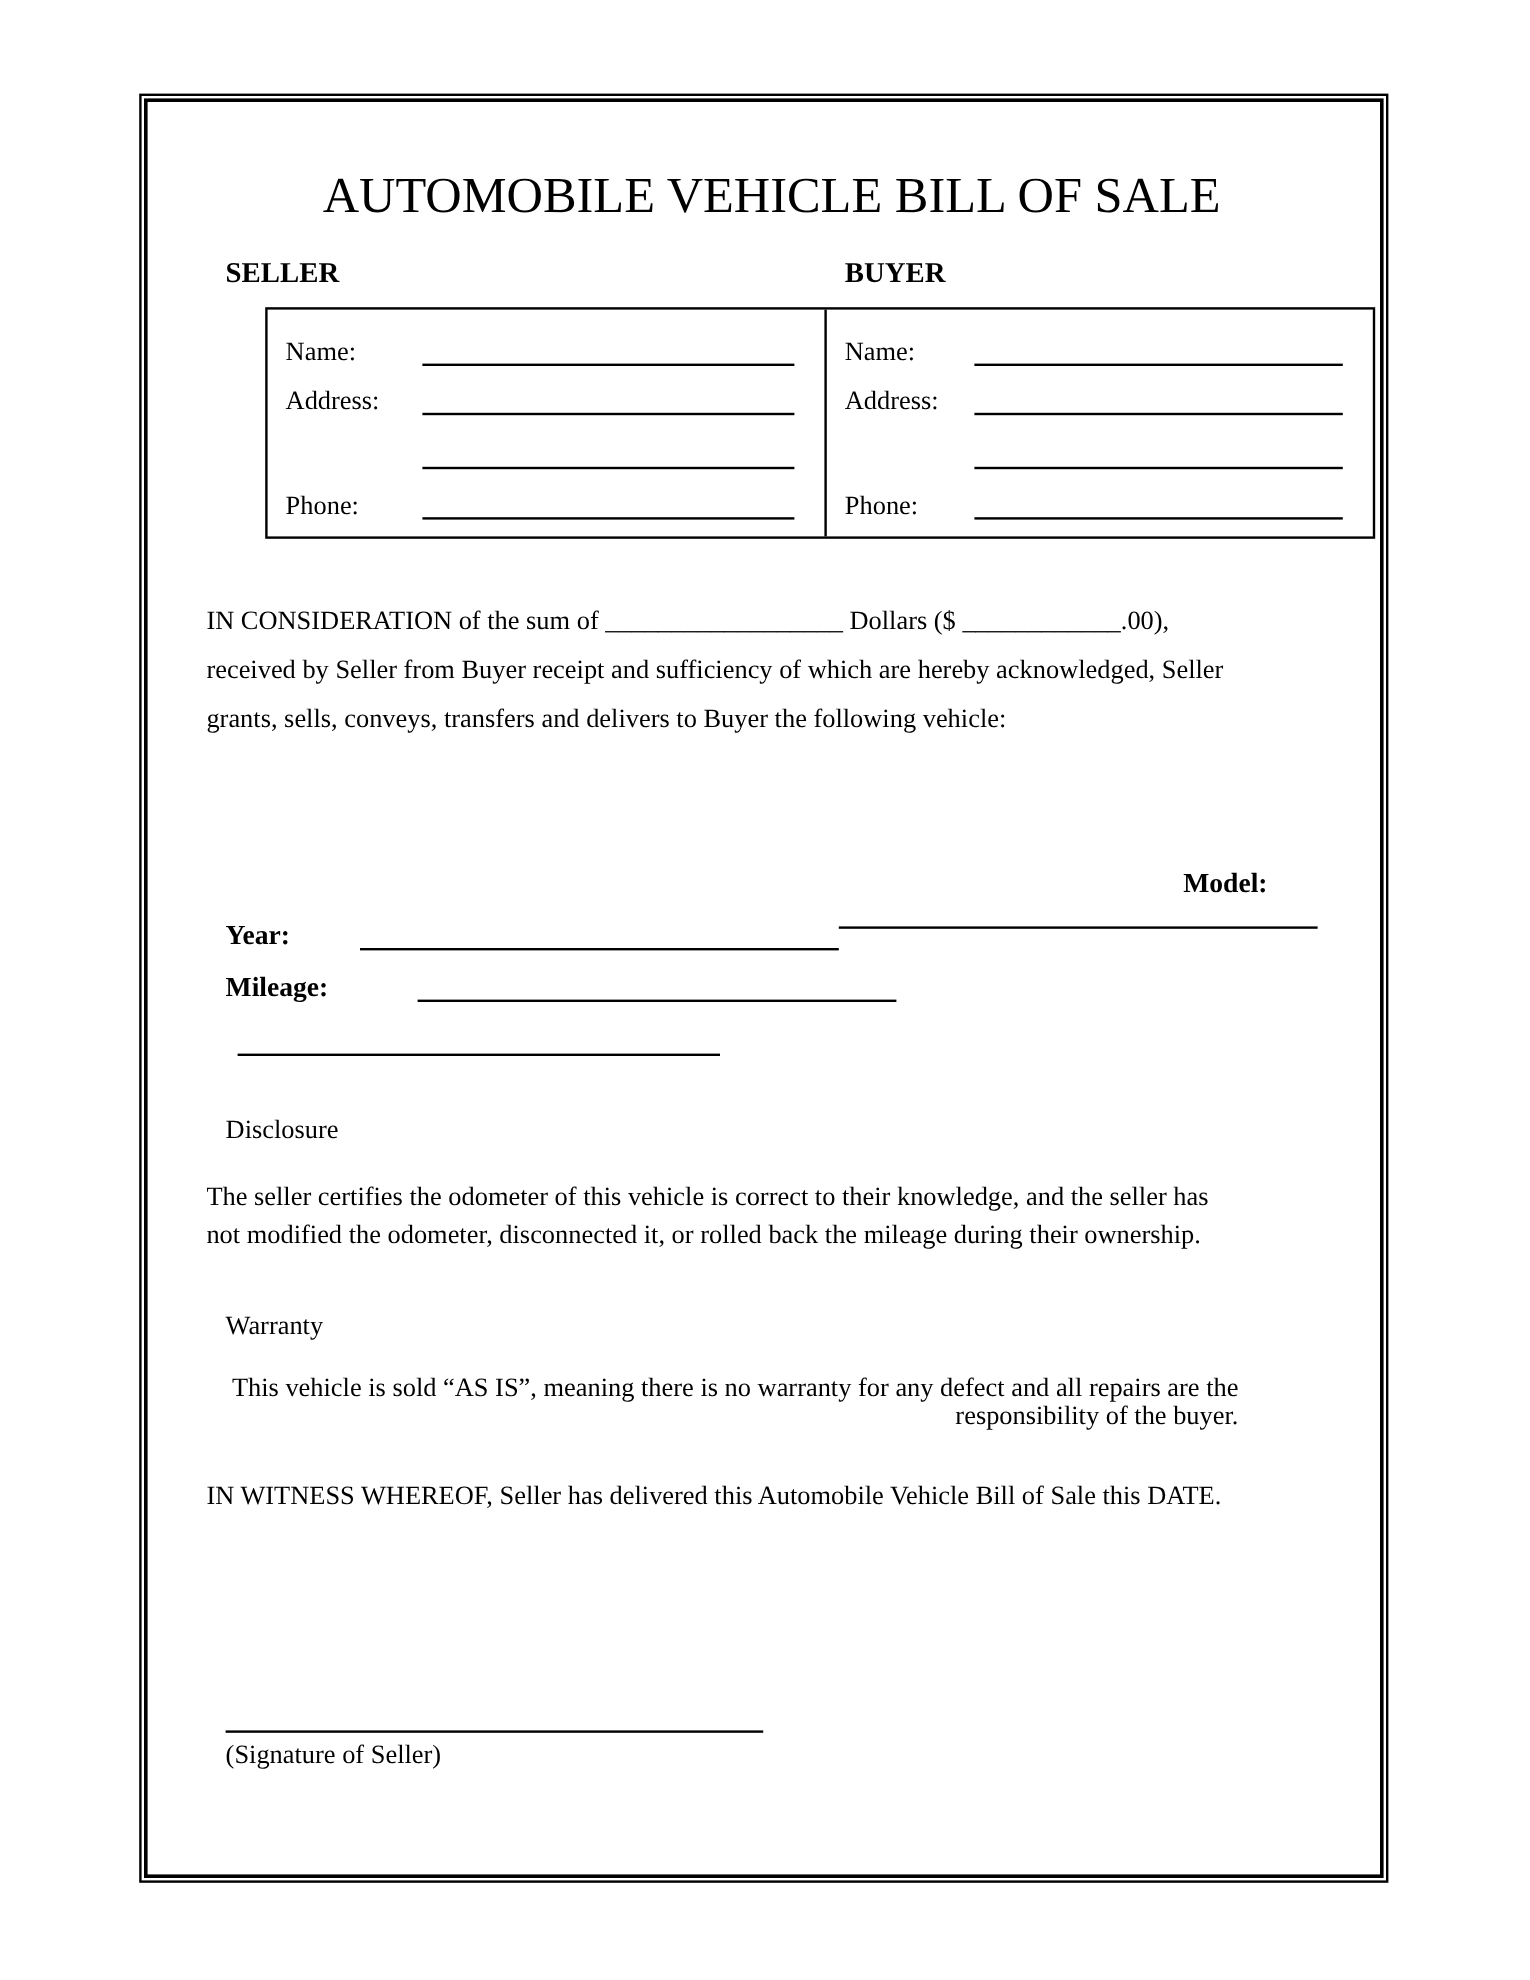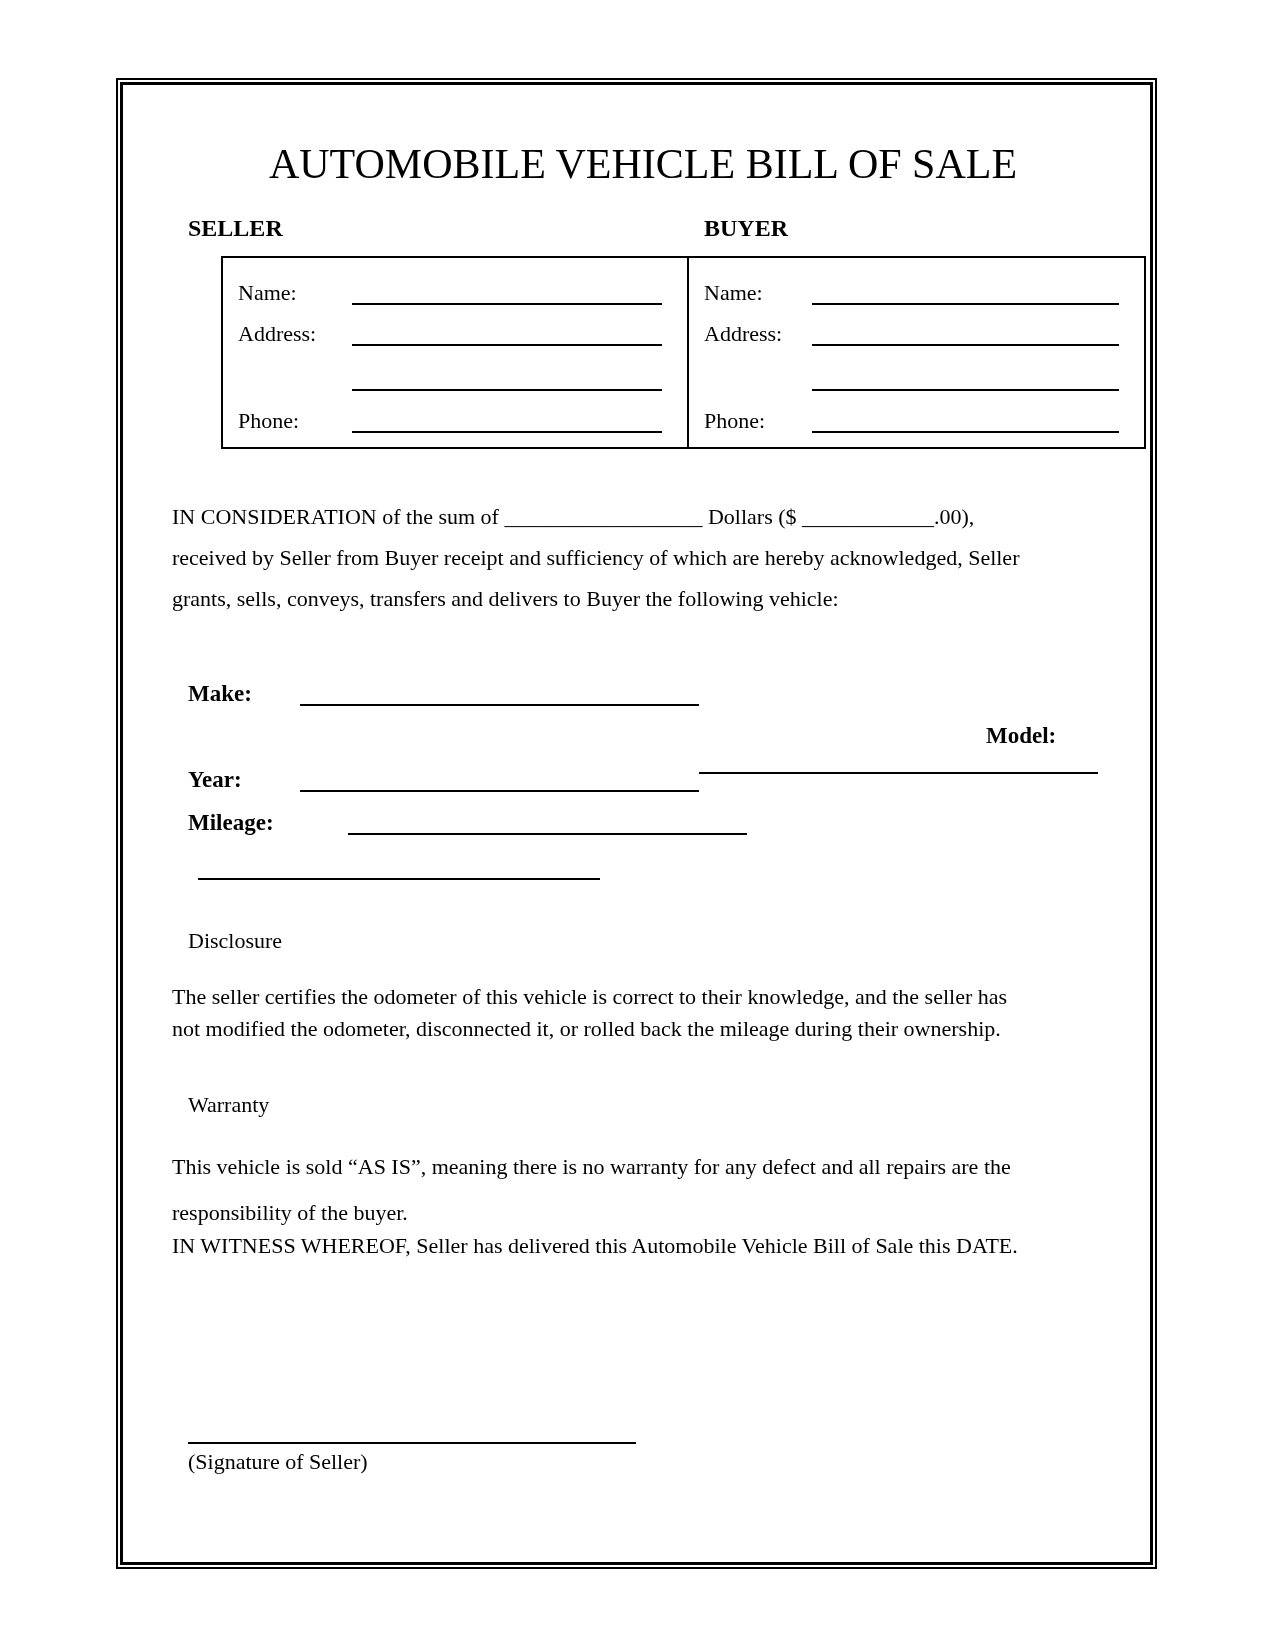--- a/index.html
+++ b/index.html
@@ -162,21 +162,21 @@
 
   .section-heading {
     position: absolute;
     left: 72px;
     font-size: 22px;
     line-height: 26px;
   }
   .disclosure-heading { top: 850px; }
   .disclosure-body    { top: 903px; width: 860px; line-height: 32px; }
   .warranty-heading   { top: 1014px; }
-  .warranty-body      { top: 1066px; width: 860px; line-height: 46px; }
+  .warranty-body      { top: 1066px; width: 860px; line-height: 24px; text-align: right; }
   .witness-body       { top: 1152px; width: 860px; line-height: 32px; }
 
   .signature-line {
     position: absolute;
     left: 72px;
     top: 1342px;
     width: 448px;
     height: 22px;
     border-bottom: 2px solid #000;
   }
@@ -238,24 +238,20 @@
         <span class="flabel">Phone:</span>
         <div class="fline"></div>
       </div>
     </div>
   </div>
 
   <div class="para consideration">
     <span>IN CONSIDERATION of the sum of </span><span>__________________</span><span> Dollars ($ </span><span>____________</span><span>.00), received by Seller from Buyer receipt and sufficiency of which are hereby acknowledged, Seller grants, sells, conveys, transfers and delivers to Buyer the following vehicle:</span>
   </div>
 
-  <div class="vehicle-row make">
-    <span class="vlabel">Make:</span>
-    <div class="vline"></div>
-  </div>
   <div class="vehicle-row model">
     <span class="vlabel">Model:</span>
     <div class="vline"></div>
   </div>
   <div class="vehicle-row year">
     <span class="vlabel">Year:</span>
     <div class="vline"></div>
   </div>
   <div class="vehicle-row mileage">
     <span class="vlabel">Mileage:</span>

